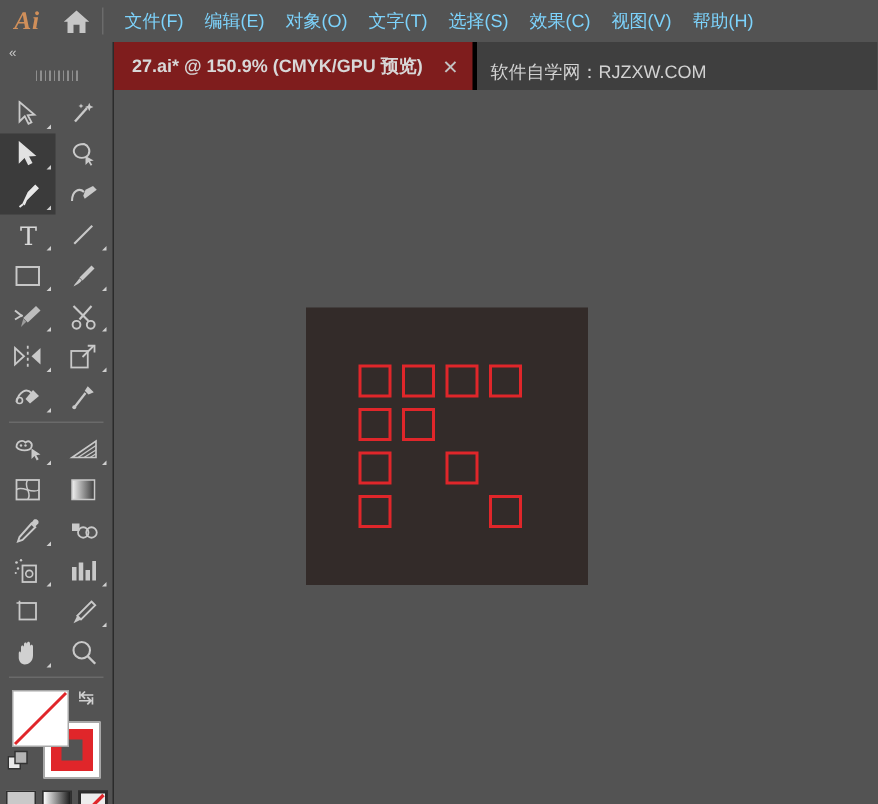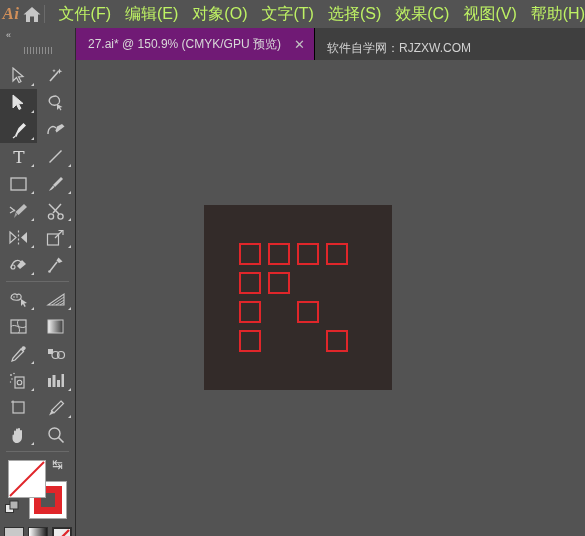--- a/index.html
+++ b/index.html
@@ -54,22 +54,22 @@
     background: #6b6b6b;
     margin: 0 6px 0 2px;
   }
   .menu-items {
     display: flex;
     align-items: center;
     gap: 14px;
     margin-left: 8px;
   }
   .menu-item {
-    font-size: 16px;
-    color: #bef264;
+    font-size: 12px;
+    color: #7dd3fc;
     line-height: 28px;
     white-space: nowrap;
     cursor: default;
   }
 
   
   .tabbar {
     position: absolute;
     left: 0; top: 28px;
     width: 585px; height: 32px;
@@ -96,25 +96,26 @@
     background: repeating-linear-gradient(
       to right,
       #8e8e8e 0px, #8e8e8e 1px,
       transparent 1px, transparent 3px
     );
   }
   .doc-tab {
     position: absolute;
     left: 76px; top: 0;
     height: 32px;
-    background: #701a75;
+    background: #7f1d1d;
     display: flex;
     align-items: center;
     padding: 0 0 0 12px;
-    border-right: 1px solid #000000;
+    border-right: 3px solid #000000;
+    font-weight: bold;
   }
   .doc-tab-label {
     font-size: 12px;
     color: #d8d8d8;
     white-space: nowrap;
   }
   .doc-tab-close {
     margin: 0 9px 0 13px;
     font-size: 13px;
     color: #c2c2c2;

